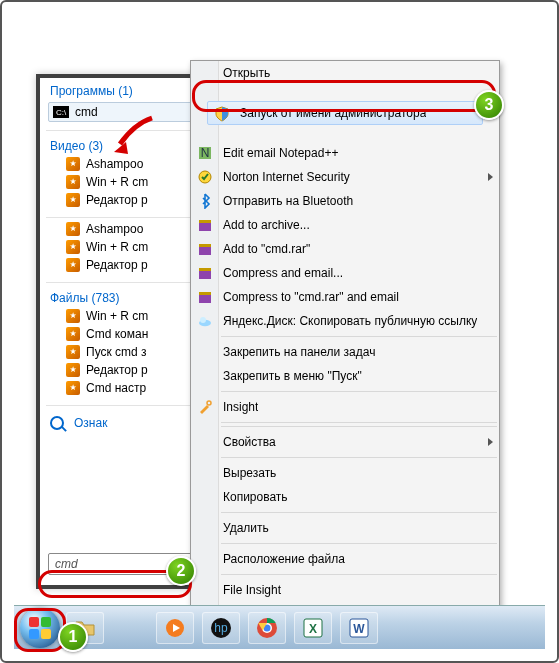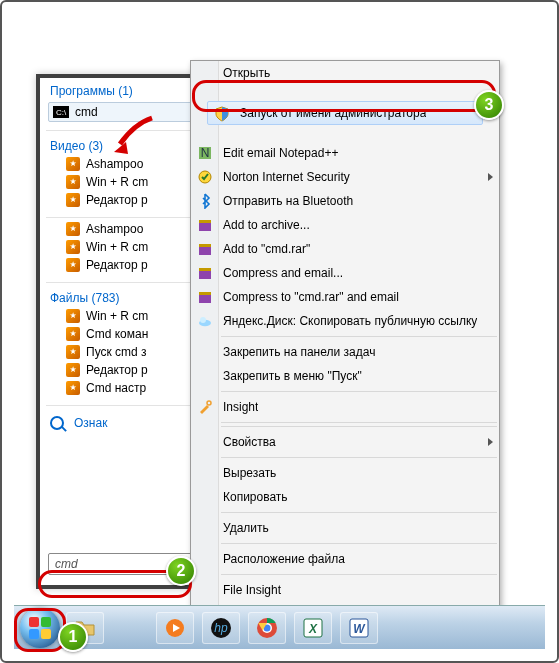--- a/index.html
+++ b/index.html
@@ -43,21 +43,21 @@
   .sep{height:1px;background:#d8d8d8;margin:3px 2px 3px 30px;}
   .ic{position:absolute;left:6px;top:4px;width:16px;height:16px;display:flex;align-items:center;justify-content:center;}
   .ic svg{width:16px;height:16px;}
 
   
   .taskbar{position:absolute;left:6px;right:6px;bottom:6px;height:44px;background:linear-gradient(#dfeaf5 0%,#bcd2e6 40%,#9ab8d4 100%);border-top:1px solid #8aa;}
   .orb{position:absolute;left:6px;top:2px;width:40px;height:40px;border-radius:50%;background:radial-gradient(circle at 35% 30%,#fff,#79c1f1 35%,#0a3a73 100%);box-shadow:0 0 4px rgba(0,0,0,.4);display:flex;align-items:center;justify-content:center;}
   .flag{width:22px;height:22px;position:relative;}
   .flag span{position:absolute;width:10px;height:10px;border-radius:2px;}
   .f1{background:#e33;left:0;top:0}.f2{background:#3b3;right:0;top:0}.f3{background:#39f;left:0;bottom:0}.f4{background:#fc3;right:0;bottom:0}
-  .tbtn{position:absolute;top:6px;width:38px;height:32px;border:1px solid rgba(255,255,255,.5);border-radius:3px;background:rgba(255,255,255,.18);display:flex;align-items:center;justify-content:center;font-style:italic;}
+  .tbtn{position:absolute;top:6px;width:38px;height:32px;border:1px solid rgba(255,255,255,.5);border-radius:3px;background:rgba(255,255,255,.18);display:flex;align-items:center;justify-content:center;}
   .tbtn svg,.tbtn .g{width:24px;height:24px;}
 </style>
 </head>
 <body>
 
 <div class="stage">
 
   <div class="start-panel">
     <div class="sect-h">Программы (1)</div>
     <div class="prog-row">

